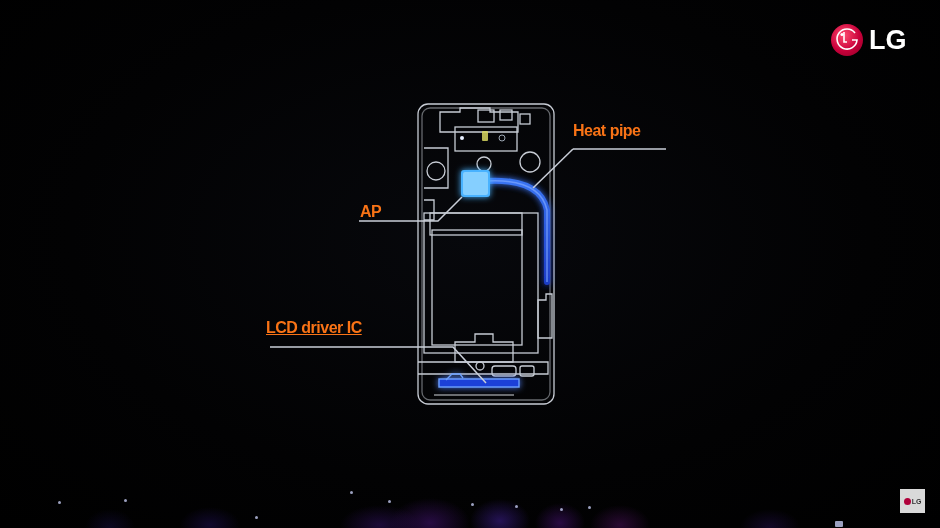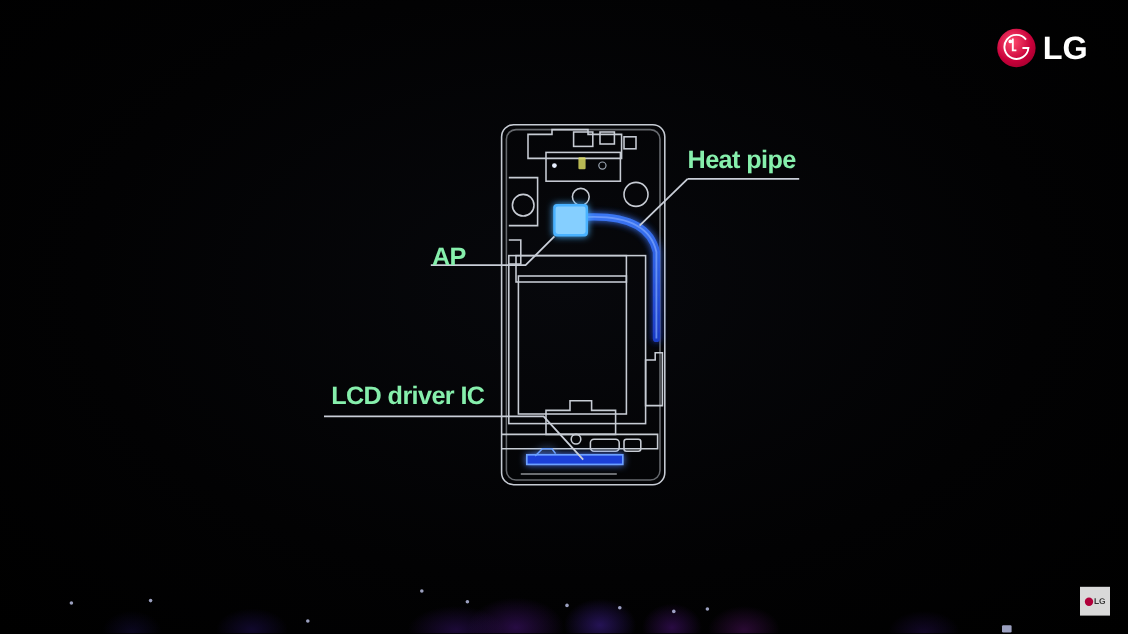--- a/index.html
+++ b/index.html
@@ -25,21 +25,21 @@
     background: radial-gradient(circle at 40% 35%, #ff4b6e 0%, #c8003a 55%, #8a0026 100%);
     position:relative; }
   .lg-circle .face { position:absolute; inset:0; }
   .lg-text { color:#fff; font-weight:700; font-size:27px; letter-spacing:0px; }
 
   .bug { position:absolute; left:900px; top:489px; width:25px; height:24px; background:#d9d9d9;
          display:flex; align-items:center; justify-content:center; gap:1px; }
   .bug .dot { width:7px; height:7px; border-radius:50%; background:#b0003a; }
   .bug span { font-size:7px; font-weight:700; color:#333; }
 
-  .label { position:absolute; color:#86efac; font-weight:700; font-size:21px; line-height:1; letter-spacing:-0.5px; }
+  .label { position:absolute; color:#f97316; font-weight:700; font-size:16px; line-height:1; letter-spacing:-0.5px; }
   .diagram { position:absolute; left:0; top:0; }
 </style>
 </head>
 <body>
 
 <div class="stage"></div>
 
 <div class="audience">
   <div class="spark" style="left:58px;top:28px"></div>
   <div class="spark" style="left:124px;top:26px"></div>
@@ -131,18 +131,18 @@
   <g stroke="#c9ced8" stroke-width="1.5" fill="none">
     <path d="M573 149 L666 149"></path>
     <path d="M573 149 L533 188"></path>
     <path d="M359 221 L438 221 L462 197"></path>
     <path d="M270 347 L453 347 L486 383"></path>
   </g>
 </svg>
 
 <div class="label" style="left:573px;top:123px;">Heat pipe</div>
 <div class="label" style="left:360px;top:204px;">AP</div>
-<div class="label" style="left:276px;top:320px;">LCD driver IC</div>
+<div class="label" style="left:266px;top:320px;text-decoration:underline;">LCD driver IC</div>
 
 <div class="bug">
   <div class="dot"></div>
   <span>LG</span>
 </div>
 
 </body></html>

